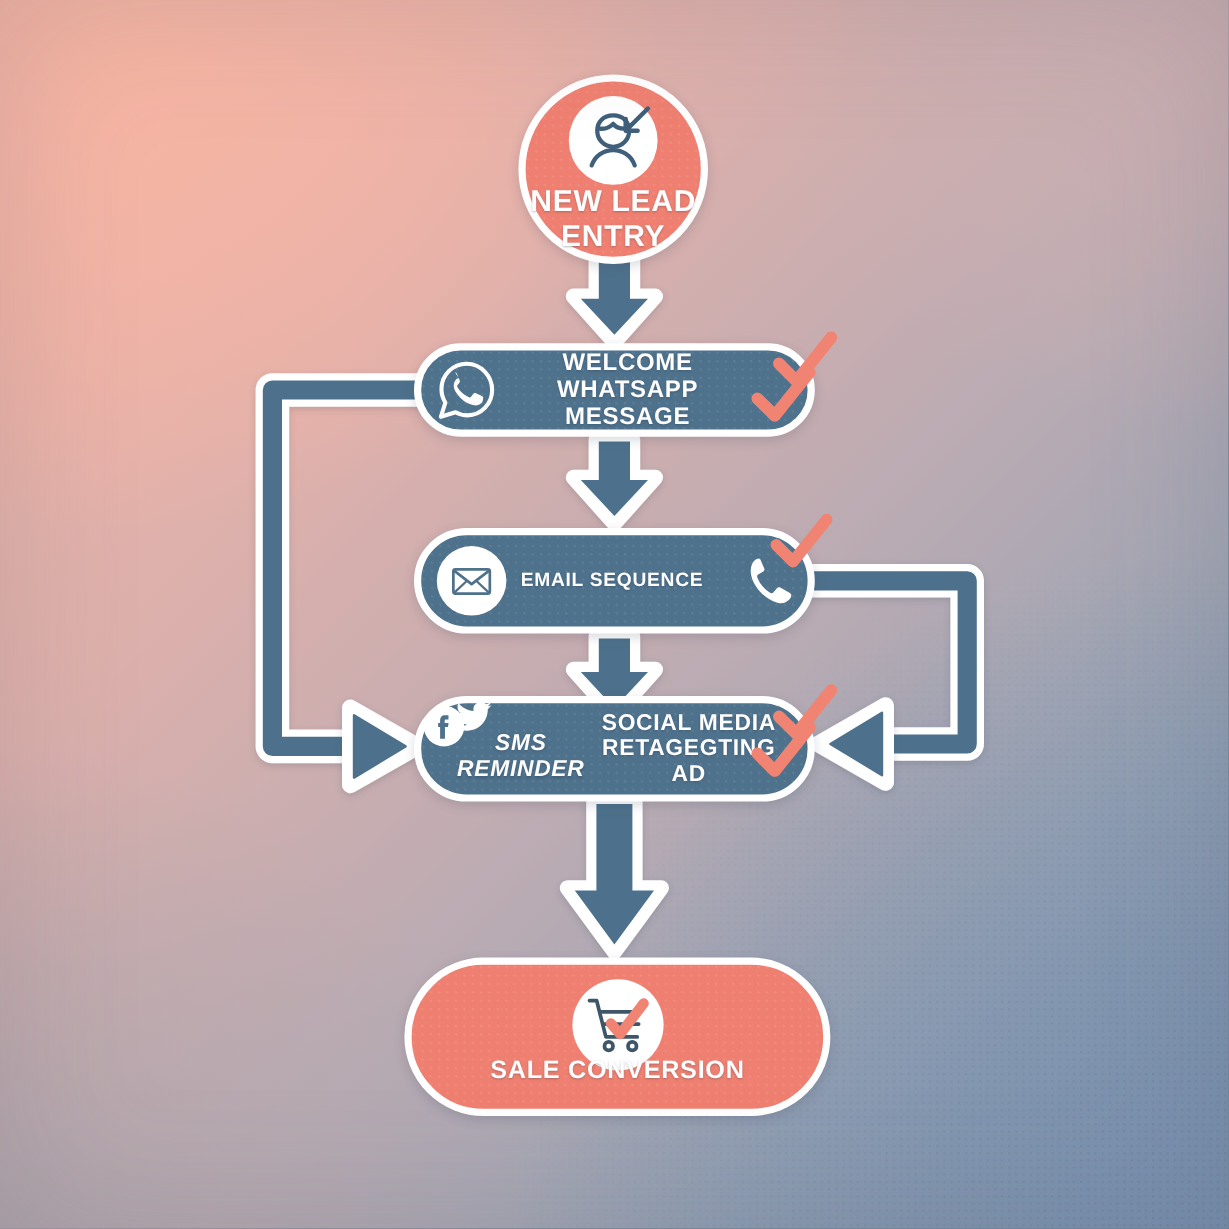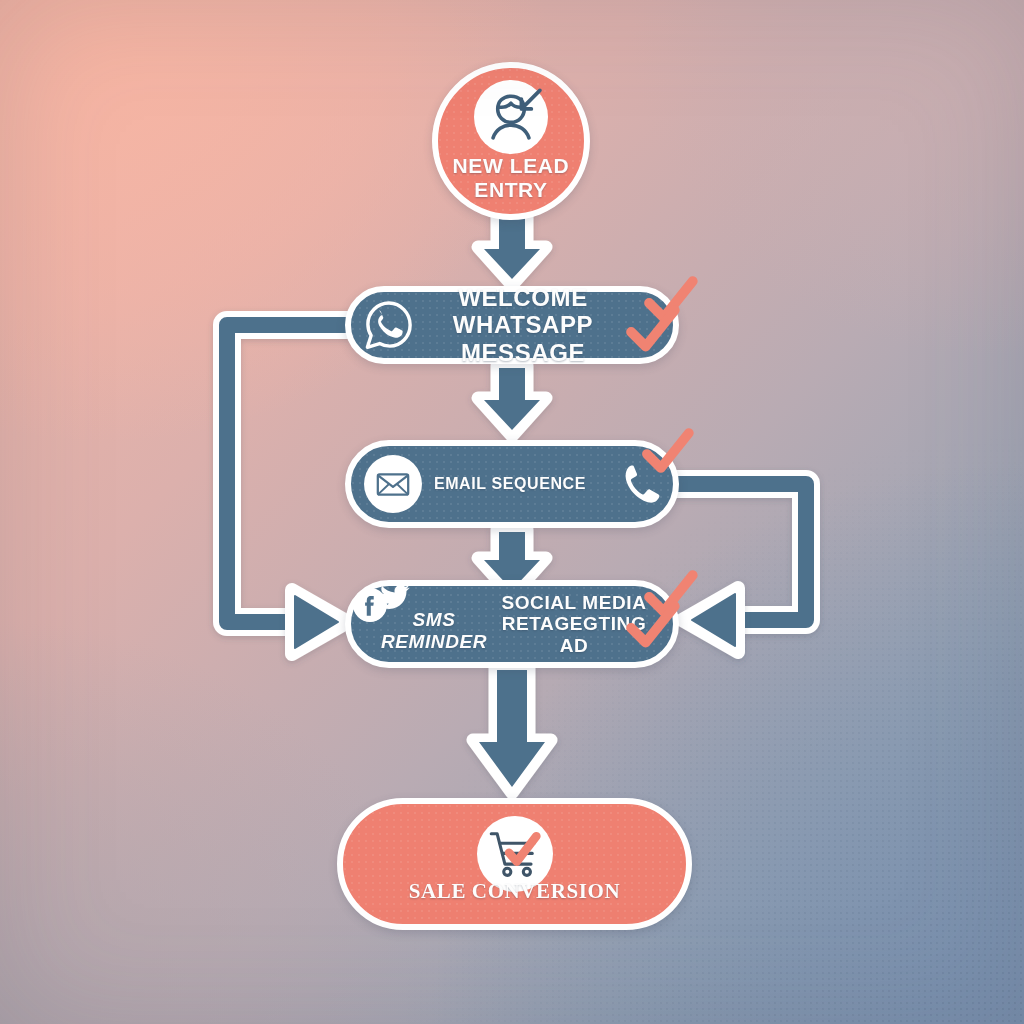--- a/index.html
+++ b/index.html
@@ -87,34 +87,34 @@
   
   .icon-disc{
     background:#ffffff;border-radius:50%;
     display:flex;align-items:center;justify-content:center;
     position:absolute;
   }
   .icon-plain{position:absolute;display:flex;align-items:center;justify-content:center;}
   .tick{position:absolute;pointer-events:none;}
   
   #node-lead{left:432px;top:62px;width:158px;height:158px;}
-  #node-lead .label{font-size:21px;}
+  #node-lead .label{font-size:25px;}
   #node-lead .label-wrap{position:absolute;left:0;right:0;top:92px;}
   #node-lead .avatar{left:50%;top:18px;margin-left:-37px;width:74px;height:74px;}
   
   #node-wa{left:345px;top:286px;width:334px;height:78px;}
-  #node-wa .label{font-size:24px;}
+  #node-wa .label{font-size:20px;}
   
   #node-mail{left:345px;top:440px;width:334px;height:88px;}
   #node-mail .label{font-size:16px;}
   
   #node-sms{left:345px;top:580px;width:334px;height:88px;}
   
   #node-sale{left:337px;top:798px;width:355px;height:132px;}
-  #node-sale .label{font-size:21px;font-family:Liberation Serif, serif;}
+  #node-sale .label{font-size:21px;}
   #node-sale .label-wrap{position:absolute;left:0;right:0;bottom:26px;}
   #node-sale .cart{left:50%;top:18px;margin-left:-38px;width:76px;height:76px;}
 </style>
 </head>
 <body>
 
 <div id="canvas">
 
   <div class="bg-base"></div>
   <div class="bg-glow-tl"></div>

